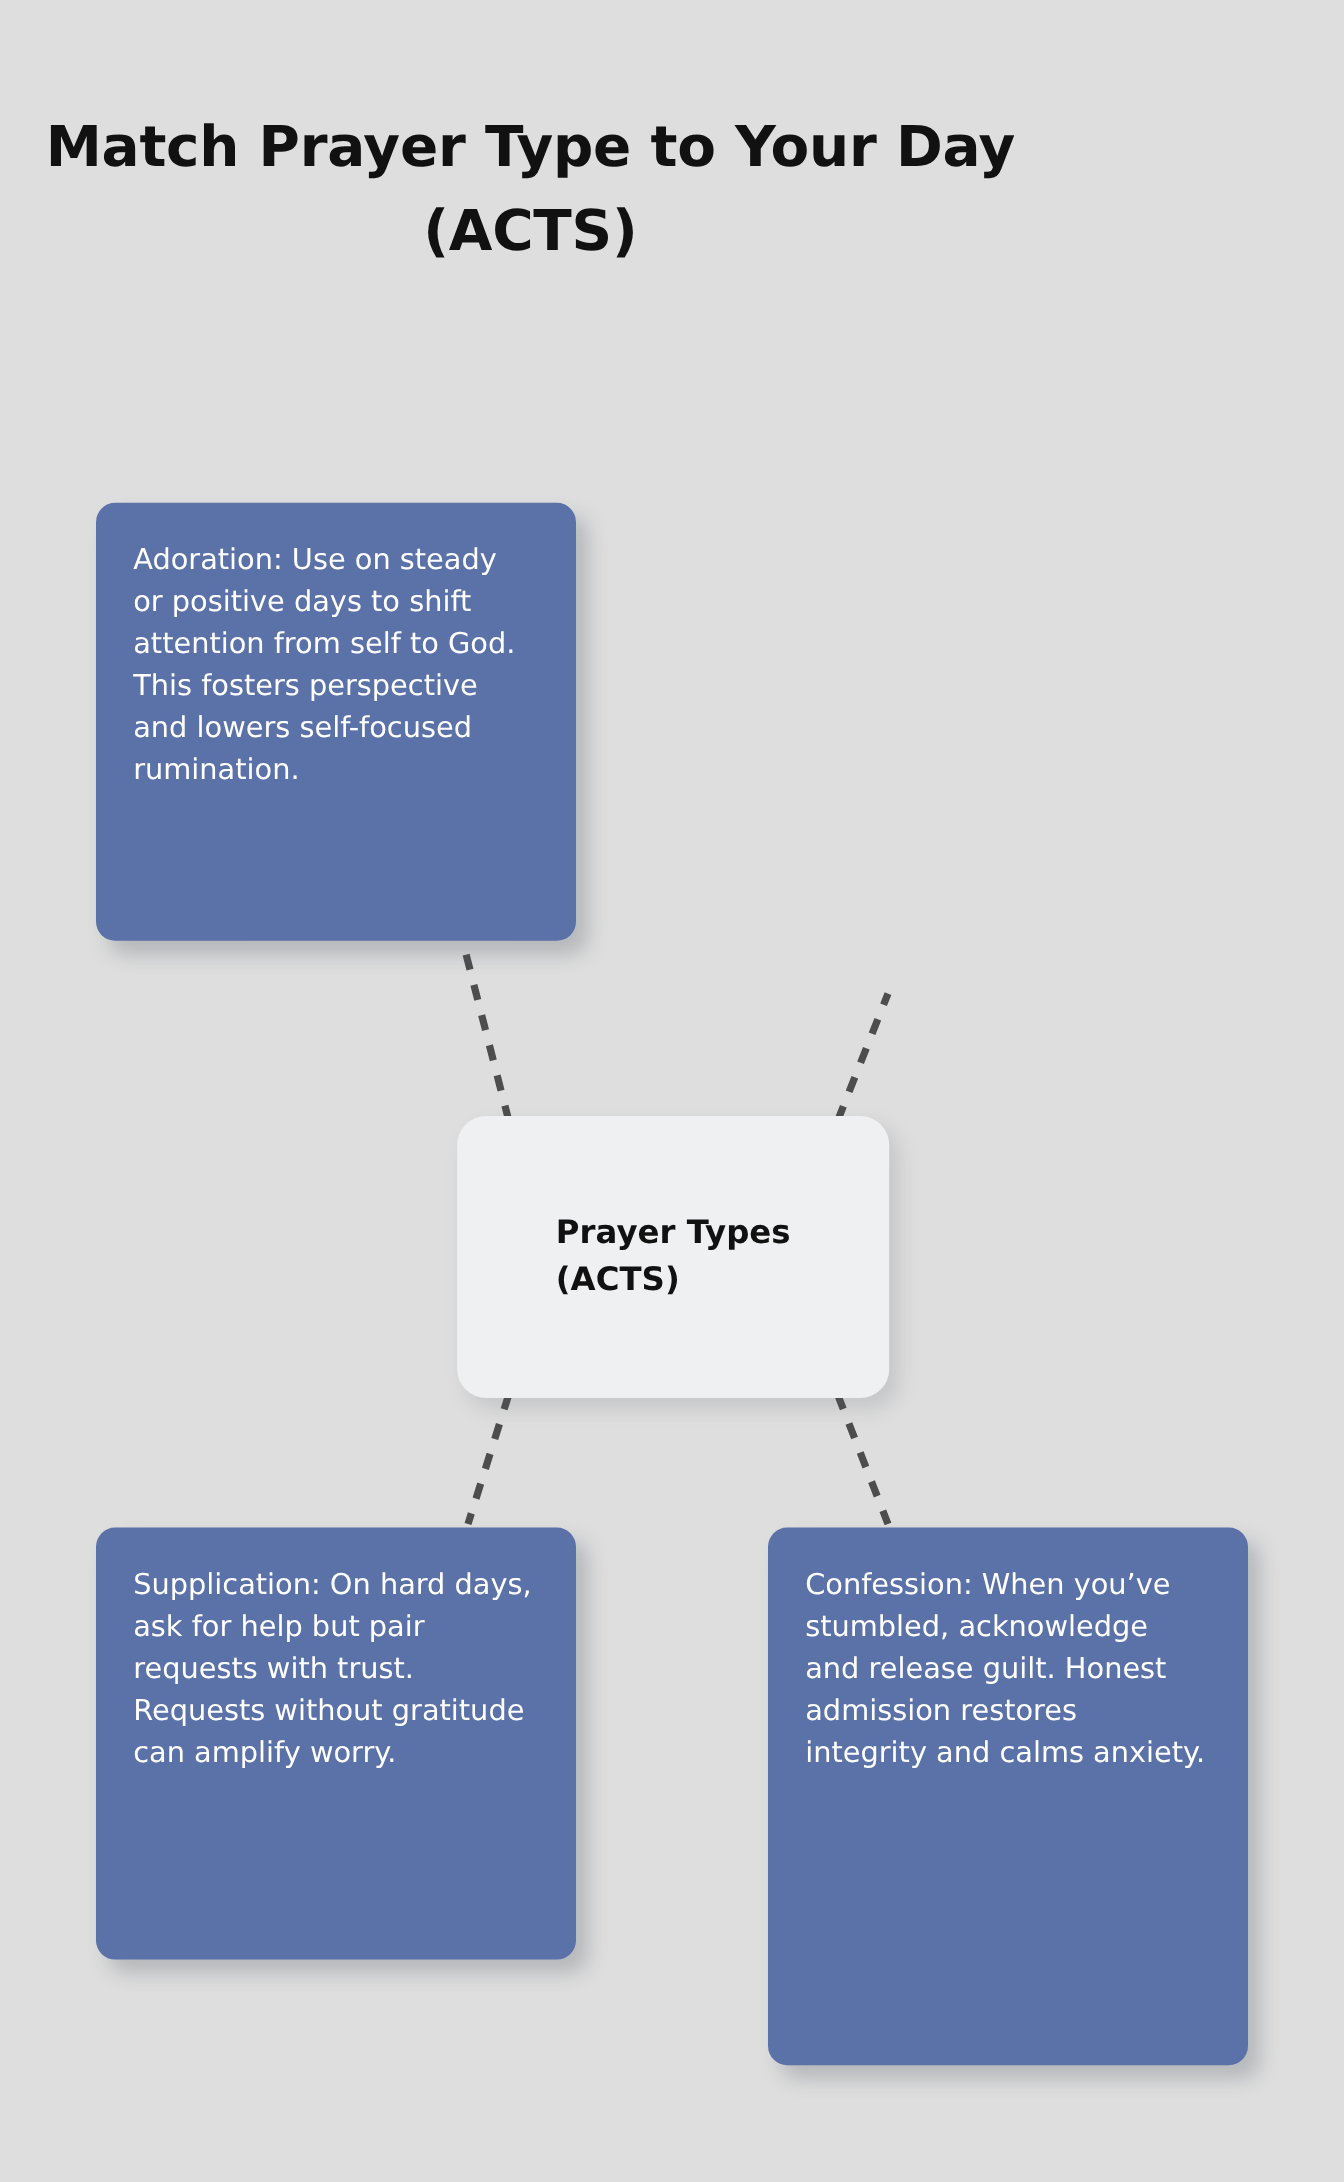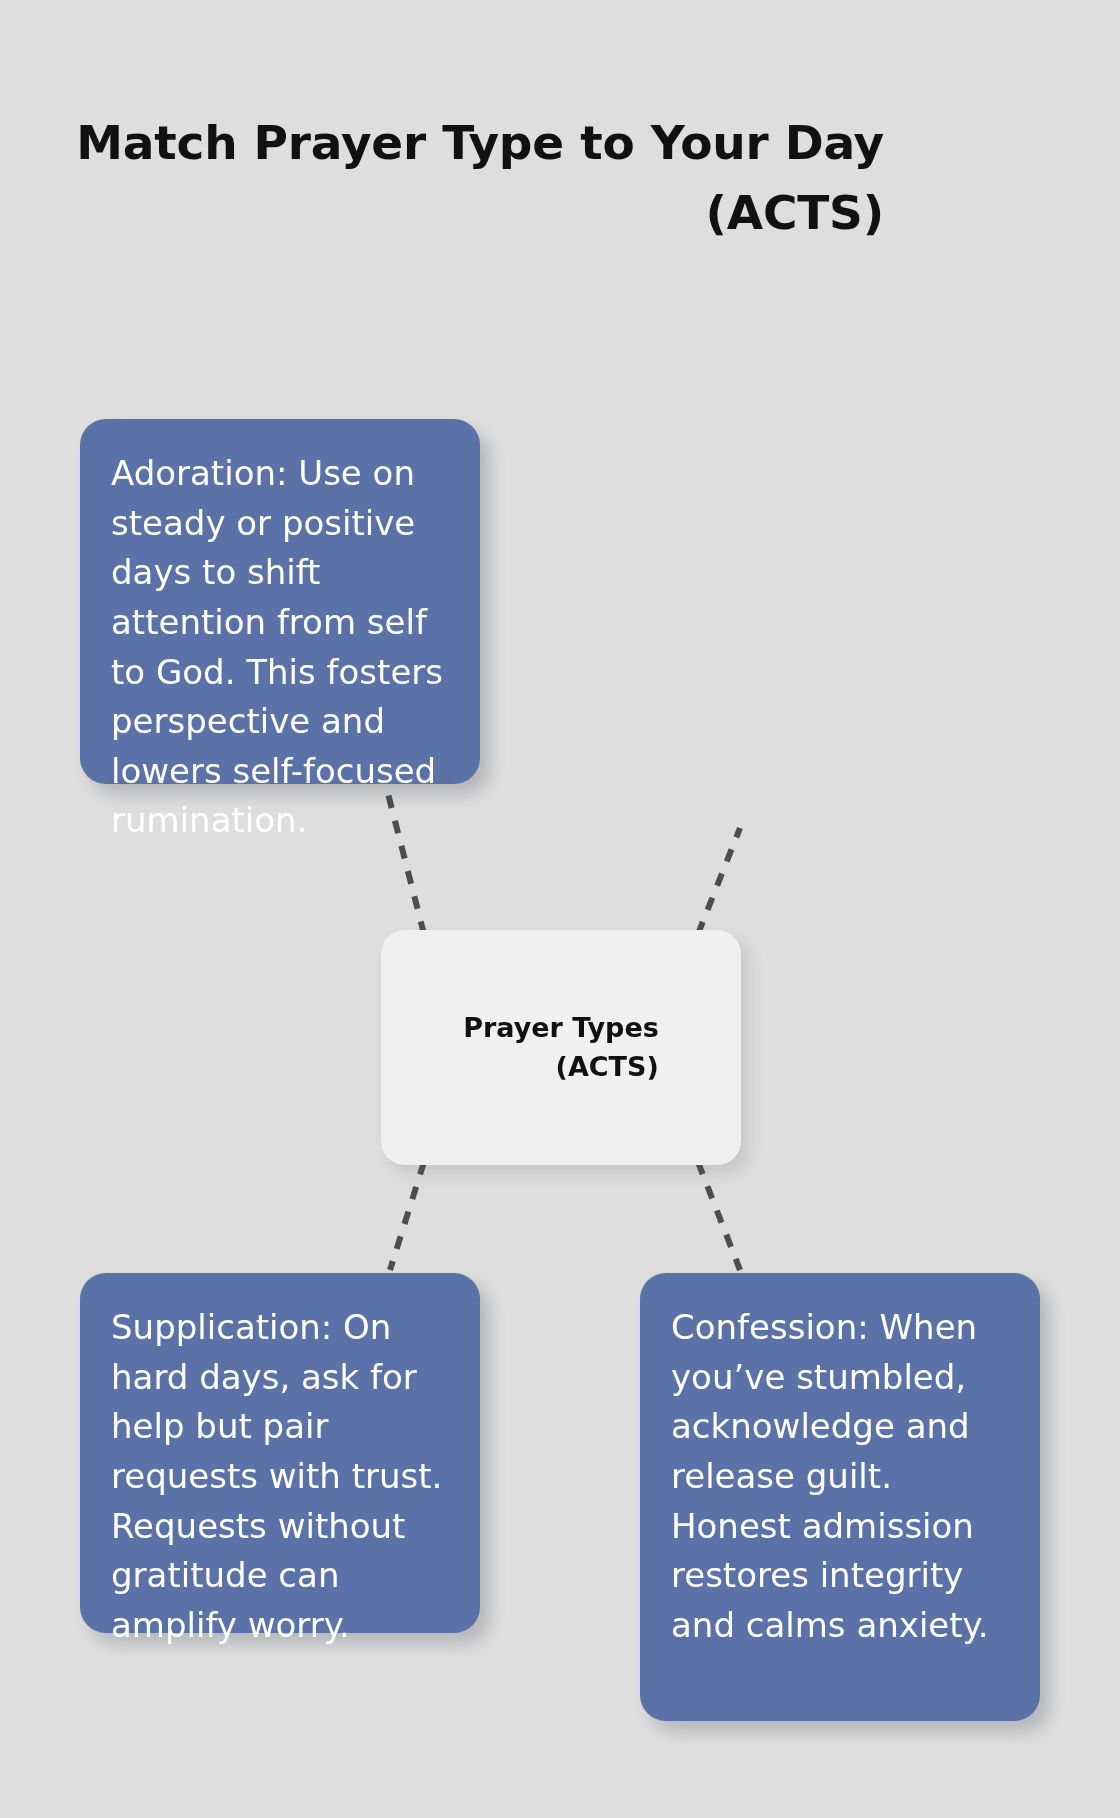--- a/index.html
+++ b/index.html
@@ -17,23 +17,23 @@
     position: relative;
     width: 1120px;
     height: 1818px;
     background: #dedede;
   }
 
   
   .title {
     position: absolute;
     left: 0;
-    top: 108px;
+    top: 88px;
     width: 884px;
-    text-align: right;
+    text-align: center;
     font-size: 47px;
     font-weight: 700;
     line-height: 1.48;
     letter-spacing: -0.2px;
     color: #111111;
     white-space: pre-line;
   }
 
   
   .connectors {
@@ -43,23 +43,23 @@
     width: 1120px;
     height: 1818px;
     pointer-events: none;
   }
 
   
   .card {
     position: absolute;
     box-sizing: border-box;
     background: #5a72a8;
-    border-radius: 26px;
+    border-radius: 16px;
     color: #ffffff;
-    font-size: 34px;
+    font-size: 24px;
     line-height: 1.46;
     padding: 30px 34px 30px 31px;
     box-shadow: 10px 11px 16px rgba(90, 95, 105, 0.30);
     -webkit-font-smoothing: antialiased;
   }
   .card-text {
     display: block;
   }
 
   #card-adoration {
@@ -94,21 +94,21 @@
     top: 930px;
     width: 360px;
     height: 235px;
     box-sizing: border-box;
     background: #eff0f2;
     border-radius: 24px;
     box-shadow: 8px 9px 16px rgba(90, 95, 105, 0.18);
     display: flex;
     align-items: center;
     justify-content: center;
-    text-align: right;
+    text-align: left;
   }
   #center-node .center-label {
     font-size: 27px;
     font-weight: 700;
     line-height: 1.42;
     color: #111111;
     white-space: pre-line;
   }
 </style>
 </head>

